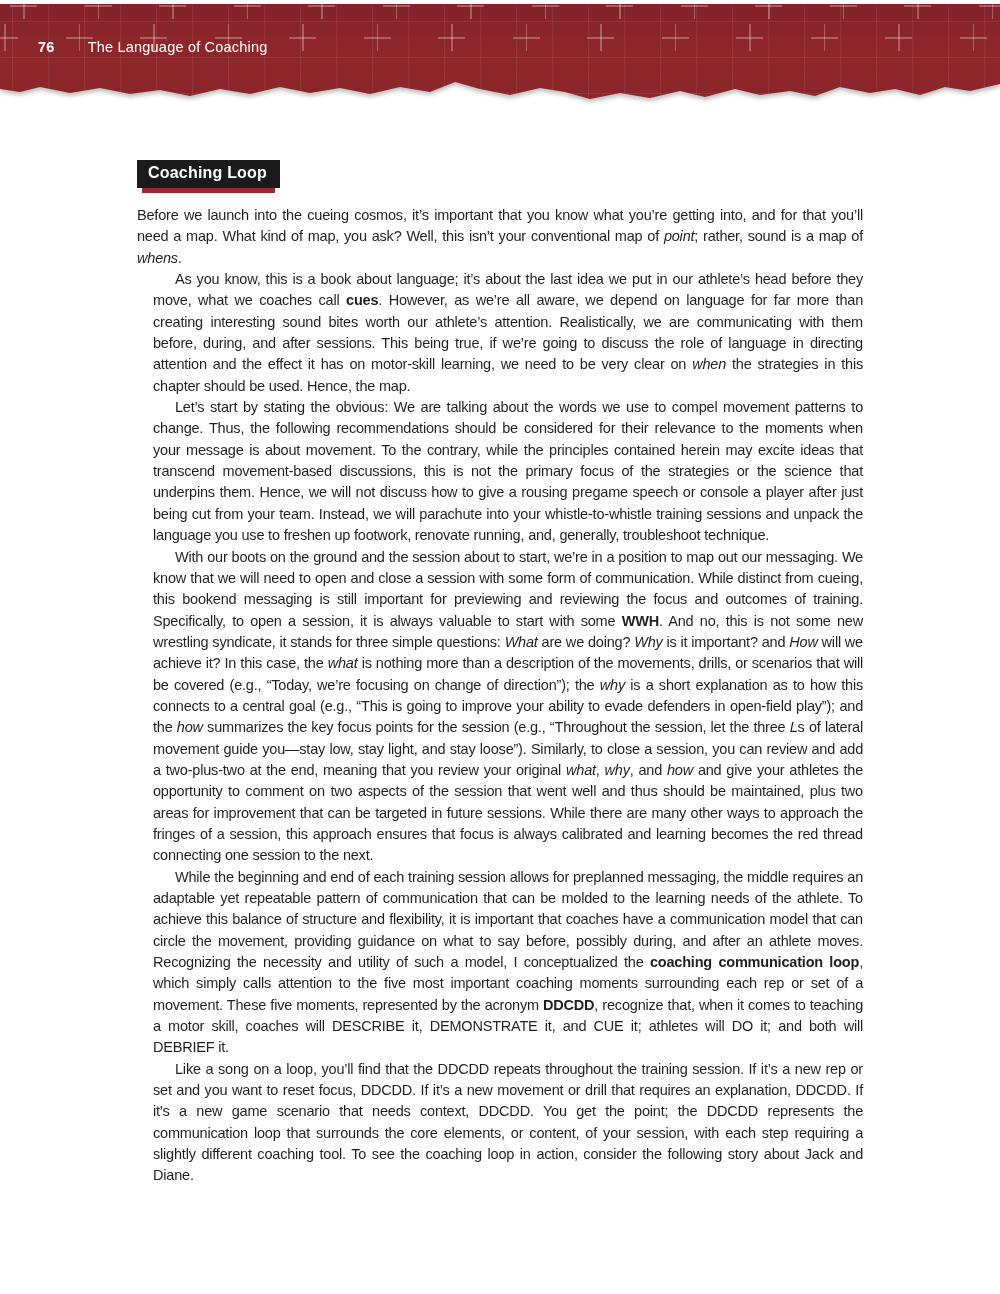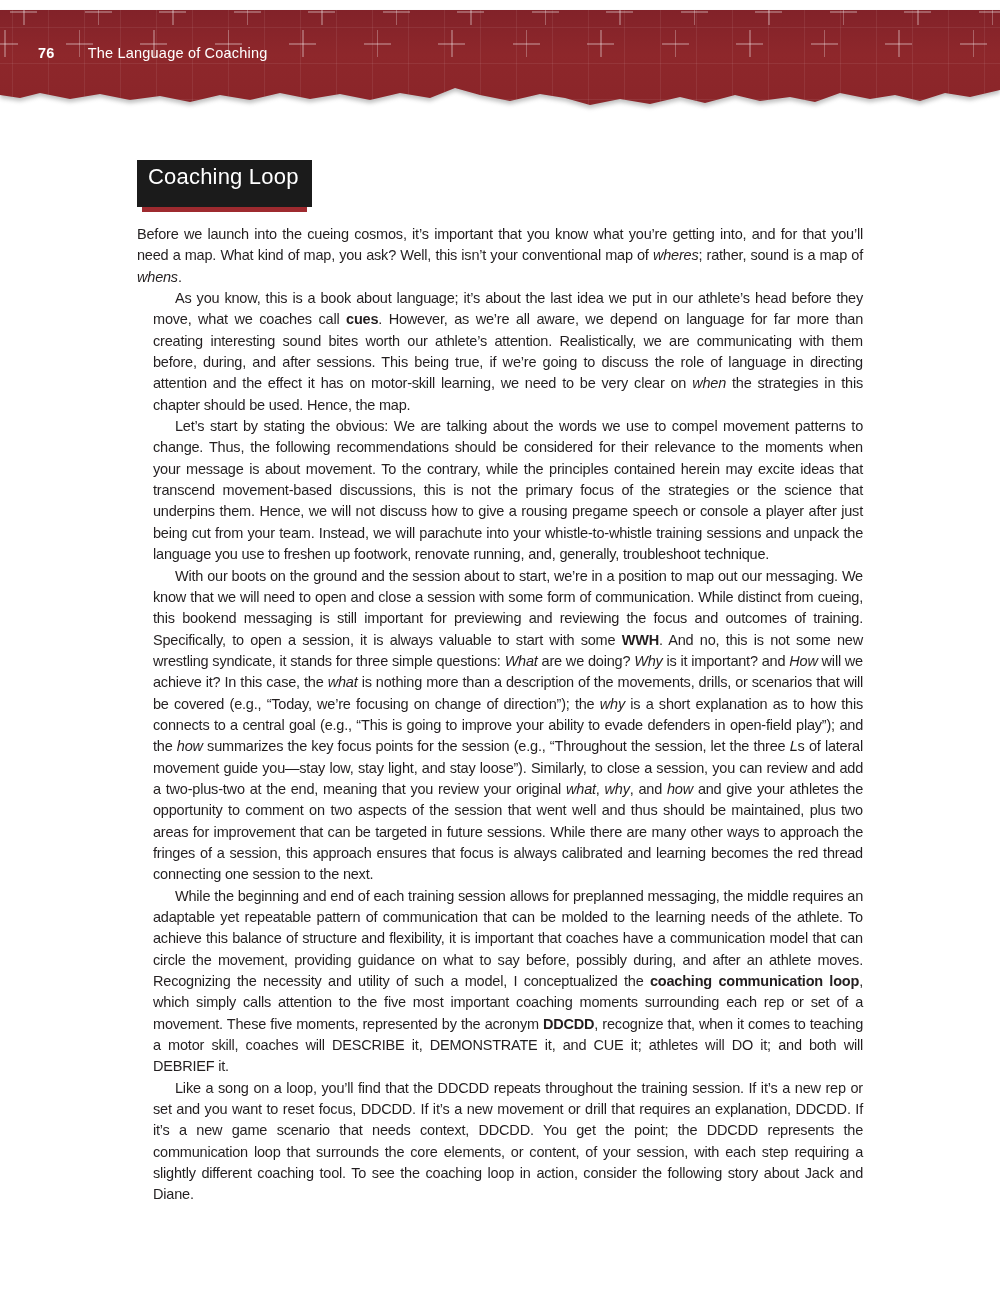--- a/index.html
+++ b/index.html
@@ -1,20 +1,20 @@
 <!DOCTYPE html>
 <html style="--band-red: #8e272b; --accent-red: #9e2a2f; --heading-bg: #1b1b1b; --heading-text: #ffffff; --body-text: #231f20;"><head>
 <meta charset="utf-8">
 <style>
   html,body{margin:0;padding:0;}
   body{background:#ffffff;font-family:"Liberation Sans","DejaVu Sans",sans-serif;}
   .page{position:relative;width:1000px;height:1294px;background:#ffffff;overflow:hidden;}
 
   
-  .band-wrap{position:absolute;top:10px;left:0;width:1000px;height:110px;
+  .band-wrap{position:absolute;top:4px;left:0;width:1000px;height:110px;
     filter:drop-shadow(0 3px 2px rgba(110,110,110,0.45));}
   .band{position:relative;width:1000px;height:100px;
     background:linear-gradient(180deg,#822229 0%,var(--band-red) 45%,#8a2529 100%);
     clip-path:polygon(0% 0%,100% 0%,100% 80%,97% 87%,94.5% 83%,92% 91%,89.5% 85%,87% 89%,
       84% 83%,81.5% 92%,79% 87%,76% 91%,73.5% 85%,70.5% 93%,68% 87%,65% 94%,62% 89%,
       59% 95%,56.5% 88%,54% 84%,51% 91%,48% 85%,45.5% 78%,43% 88%,40% 83%,37% 90%,
       34% 84%,31% 89%,28% 83%,25% 90%,22% 85%,19% 92%,16% 86%,13% 90%,10% 84%,
       7% 89%,4% 83%,2% 88%,0% 85%);}
   .grid-overlay{position:absolute;inset:0;
     background-image:
@@ -26,21 +26,21 @@
   .plus::before{content:"";position:absolute;left:0;top:13px;width:27px;height:1.5px;background:rgba(255,255,255,0.28);}
   .plus::after{content:"";position:absolute;left:13px;top:0;width:1.5px;height:27px;background:rgba(255,255,255,0.28);}
   .header-text{position:absolute;left:38px;top:35px;color:#ffffff;font-size:14.5px;white-space:nowrap;}
   .header-text .pgnum{font-weight:700;letter-spacing:0.3px;}
   .header-text .booktitle{margin-left:33px;font-weight:400;letter-spacing:0.2px;}
 
   
   .content{position:absolute;left:137px;top:160px;width:726px;}
   .heading-wrap{display:inline-block;}
   .heading-box{display:block;background:var(--heading-bg);color:var(--heading-text);
-    font-size:22px;font-weight:400;letter-spacing:0.2px;padding:4px 13px 17px 11px;}
+    font-size:16px;font-weight:700;letter-spacing:0.2px;padding:4px 13px 6px 11px;}
   .heading-accent{height:5px;margin:0 5px;background:var(--accent-red);}
 
   .body-text{margin-top:12px;color:var(--body-text);font-size:14.5px;line-height:21.35px;
     text-align:justify;letter-spacing:-0.2px;}
   .body-text p{margin:0;}
   .body-text p.indent{text-indent:22px;margin-left:16px;}
   .b{font-weight:700;}
   .i{font-style:italic;}
 </style>
 </head>
@@ -88,21 +88,21 @@
   </div>
 
   <div class="content">
     <div class="heading-wrap">
       <div class="heading-box">
         <span>Coaching Loop</span>
       </div>
       <div class="heading-accent"></div>
     </div>
     <div class="body-text">
-        <p class=""><span>Before we launch into the cueing cosmos, it’s important that you know what you’re getting into, and for that you’ll need a map. What kind of map, you ask? Well, this isn’t your conventional map of </span><span class="i">wheres</span><span>; rather, sound is a map of </span><span class="i">whens</span><span>.</span></p>
+        <p class=""><span>Before we launch into the cueing cosmos, it’s important that you know what you’re getting into, and for that you’ll need a map. What kind of map, you ask? Well, this isn’t your conventional map of </span><span class="i">point</span><span>; rather, sound is a map of </span><span class="i">whens</span><span>.</span></p>
         <p class="indent"><span>As you know, this is a book about language; it’s about the last idea we put in our athlete’s head before they move, what we coaches call </span><span class="b">cues</span><span>. However, as we’re all aware, we depend on language for far more than creating interesting sound bites worth our athlete’s attention. Realistically, we are communicating with them before, during, and after sessions. This being true, if we’re going to discuss the role of language in directing attention and the effect it has on motor-skill learning, we need to be very clear on </span><span class="i">when</span><span> the strategies in this chapter should be used. Hence, the map.</span></p>
         <p class="indent"><span>Let’s start by stating the obvious: We are talking about the words we use to compel movement patterns to change. Thus, the following recommendations should be considered for their relevance to the moments when your message is about movement. To the contrary, while the principles contained herein may excite ideas that transcend movement-based discussions, this is not the primary focus of the strategies or the science that underpins them. Hence, we will not discuss how to give a rousing pregame speech or console a player after just being cut from your team. Instead, we will parachute into your whistle-to-whistle training sessions and unpack the language you use to freshen up footwork, renovate running, and, generally, troubleshoot technique.</span></p>
         <p class="indent"><span>With our boots on the ground and the session about to start, we’re in a position to map out our messaging. We know that we will need to open and close a session with some form of communication. While distinct from cueing, this bookend messaging is still important for previewing and reviewing the focus and outcomes of training. Specifically, to open a session, it is always valuable to start with some </span><span class="b">WWH</span><span>. And no, this is not some new wrestling syndicate, it stands for three simple questions: </span><span class="i">What</span><span> are we doing? </span><span class="i">Why</span><span> is it important? and </span><span class="i">How</span><span> will we achieve it? In this case, the </span><span class="i">what</span><span> is nothing more than a description of the movements, drills, or scenarios that will be covered (e.g., “Today, we’re focusing on change of direction”); the </span><span class="i">why</span><span> is a short explanation as to how this connects to a central goal (e.g., “This is going to improve your ability to evade defenders in open-field play”); and the </span><span class="i">how</span><span> summarizes the key focus points for the session (e.g., “Throughout the session, let the three </span><span class="i">L</span><span>s of lateral movement guide you—stay low, stay light, and stay loose”). Similarly, to close a session, you can review and add a two-plus-two at the end, meaning that you review your original </span><span class="i">what</span><span>, </span><span class="i">why</span><span>, and </span><span class="i">how</span><span> and give your athletes the opportunity to comment on two aspects of the session that went well and thus should be maintained, plus two areas for improvement that can be targeted in future sessions. While there are many other ways to approach the fringes of a session, this approach ensures that focus is always calibrated and learning becomes the red thread connecting one session to the next.</span></p>
         <p class="indent"><span>While the beginning and end of each training session allows for preplanned messaging, the middle requires an adaptable yet repeatable pattern of communication that can be molded to the learning needs of the athlete. To achieve this balance of structure and flexibility, it is important that coaches have a communication model that can circle the movement, providing guidance on what to say before, possibly during, and after an athlete moves. Recognizing the necessity and utility of such a model, I conceptualized the </span><span class="b">coaching communication loop</span><span>, which simply calls attention to the five most important coaching moments surrounding each rep or set of a movement. These five moments, represented by the acronym </span><span class="b">DDCDD</span><span>, recognize that, when it comes to teaching a motor skill, coaches will DESCRIBE it, DEMONSTRATE it, and CUE it; athletes will DO it; and both will DEBRIEF it.</span></p>
         <p class="indent"><span>Like a song on a loop, you’ll find that the DDCDD repeats throughout the training session. If it’s a new rep or set and you want to reset focus, DDCDD. If it’s a new movement or drill that requires an explanation, DDCDD. If it’s a new game scenario that needs context, DDCDD. You get the point; the DDCDD represents the communication loop that surrounds the core elements, or content, of your session, with each step requiring a slightly different coaching tool. To see the coaching loop in action, consider the following story about Jack and Diane.</span></p>
       </div>
   </div>
 
 </div>
 

